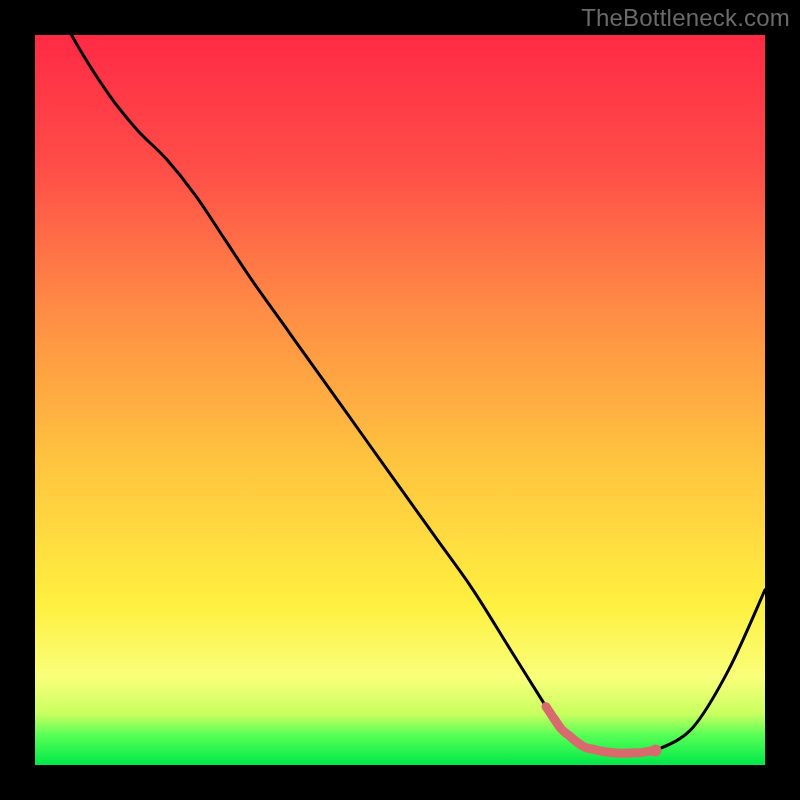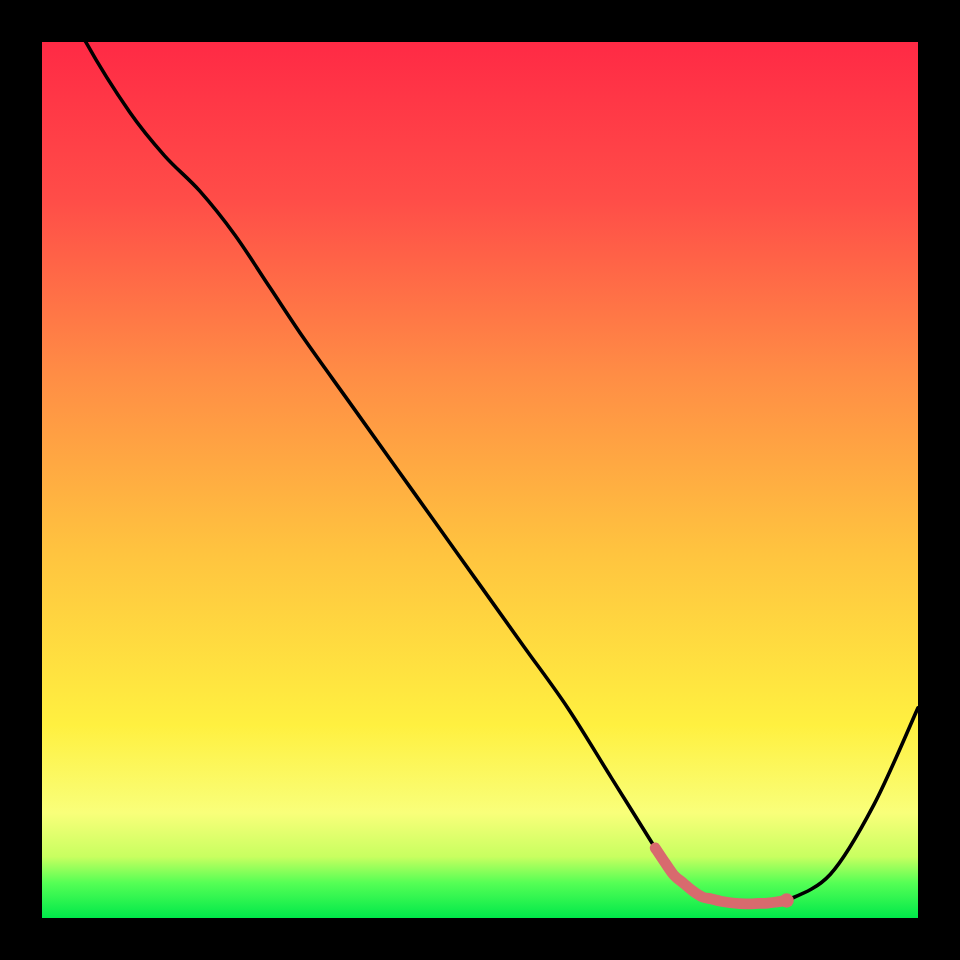--- a/index.html
+++ b/index.html
@@ -49,20 +49,21 @@
     width: 100%;
     height: 100%;
     z-index: 5;
   }
 </style>
 </head>
 <body>
 
 <div class="chart-container">
 
+  <div class="watermark">TheBottleneck.com</div>
 
   <div class="plot-area">
 
     <svg class="gradient-bg" viewBox="0 0 730 730" preserveAspectRatio="none">
       <defs>
         <linearGradient id="bgGrad" x1="0" y1="0" x2="0" y2="1">
             <stop offset="0%" stop-color="#ff2a45"></stop>
             <stop offset="18%" stop-color="#ff4d48"></stop>
             <stop offset="38%" stop-color="#ff8d45"></stop>
             <stop offset="58%" stop-color="#ffc33f"></stop>

